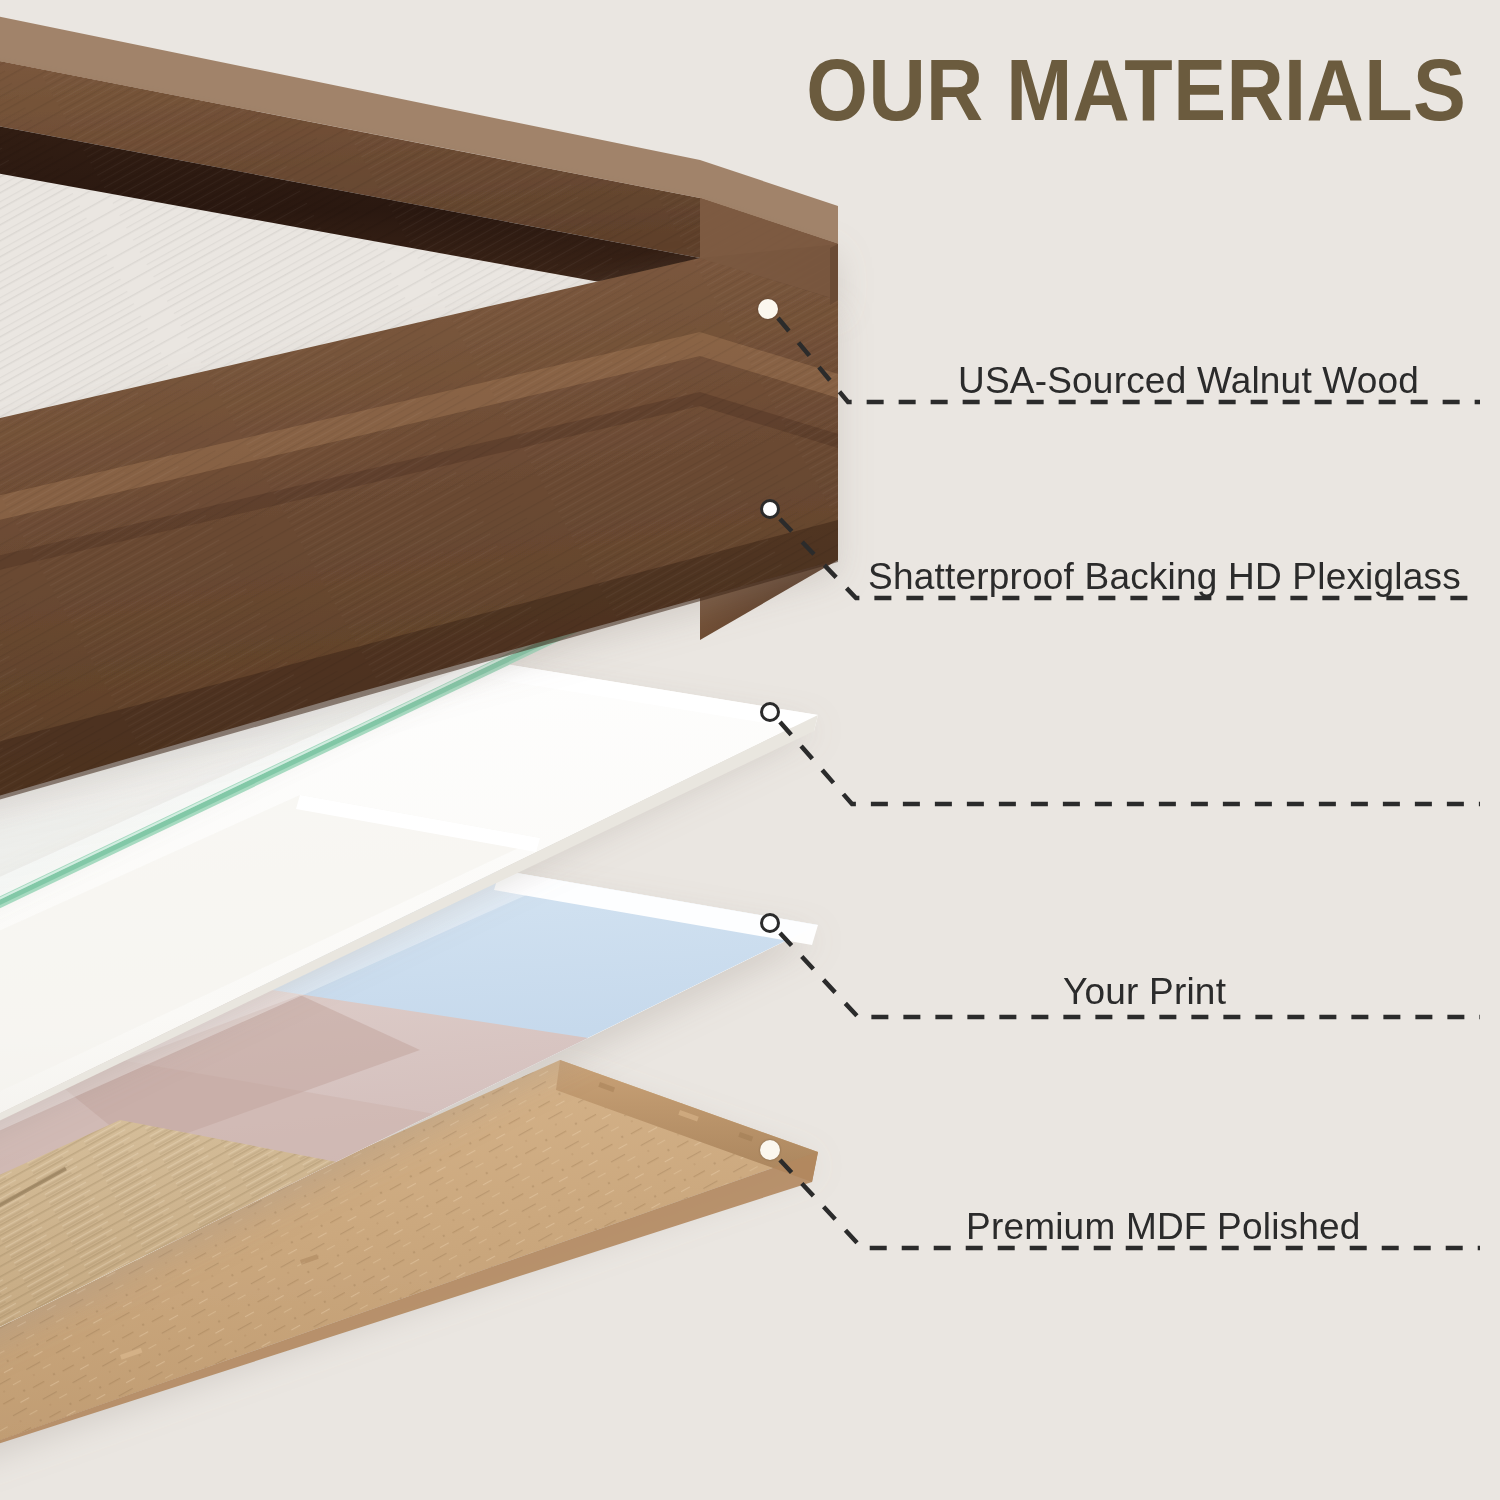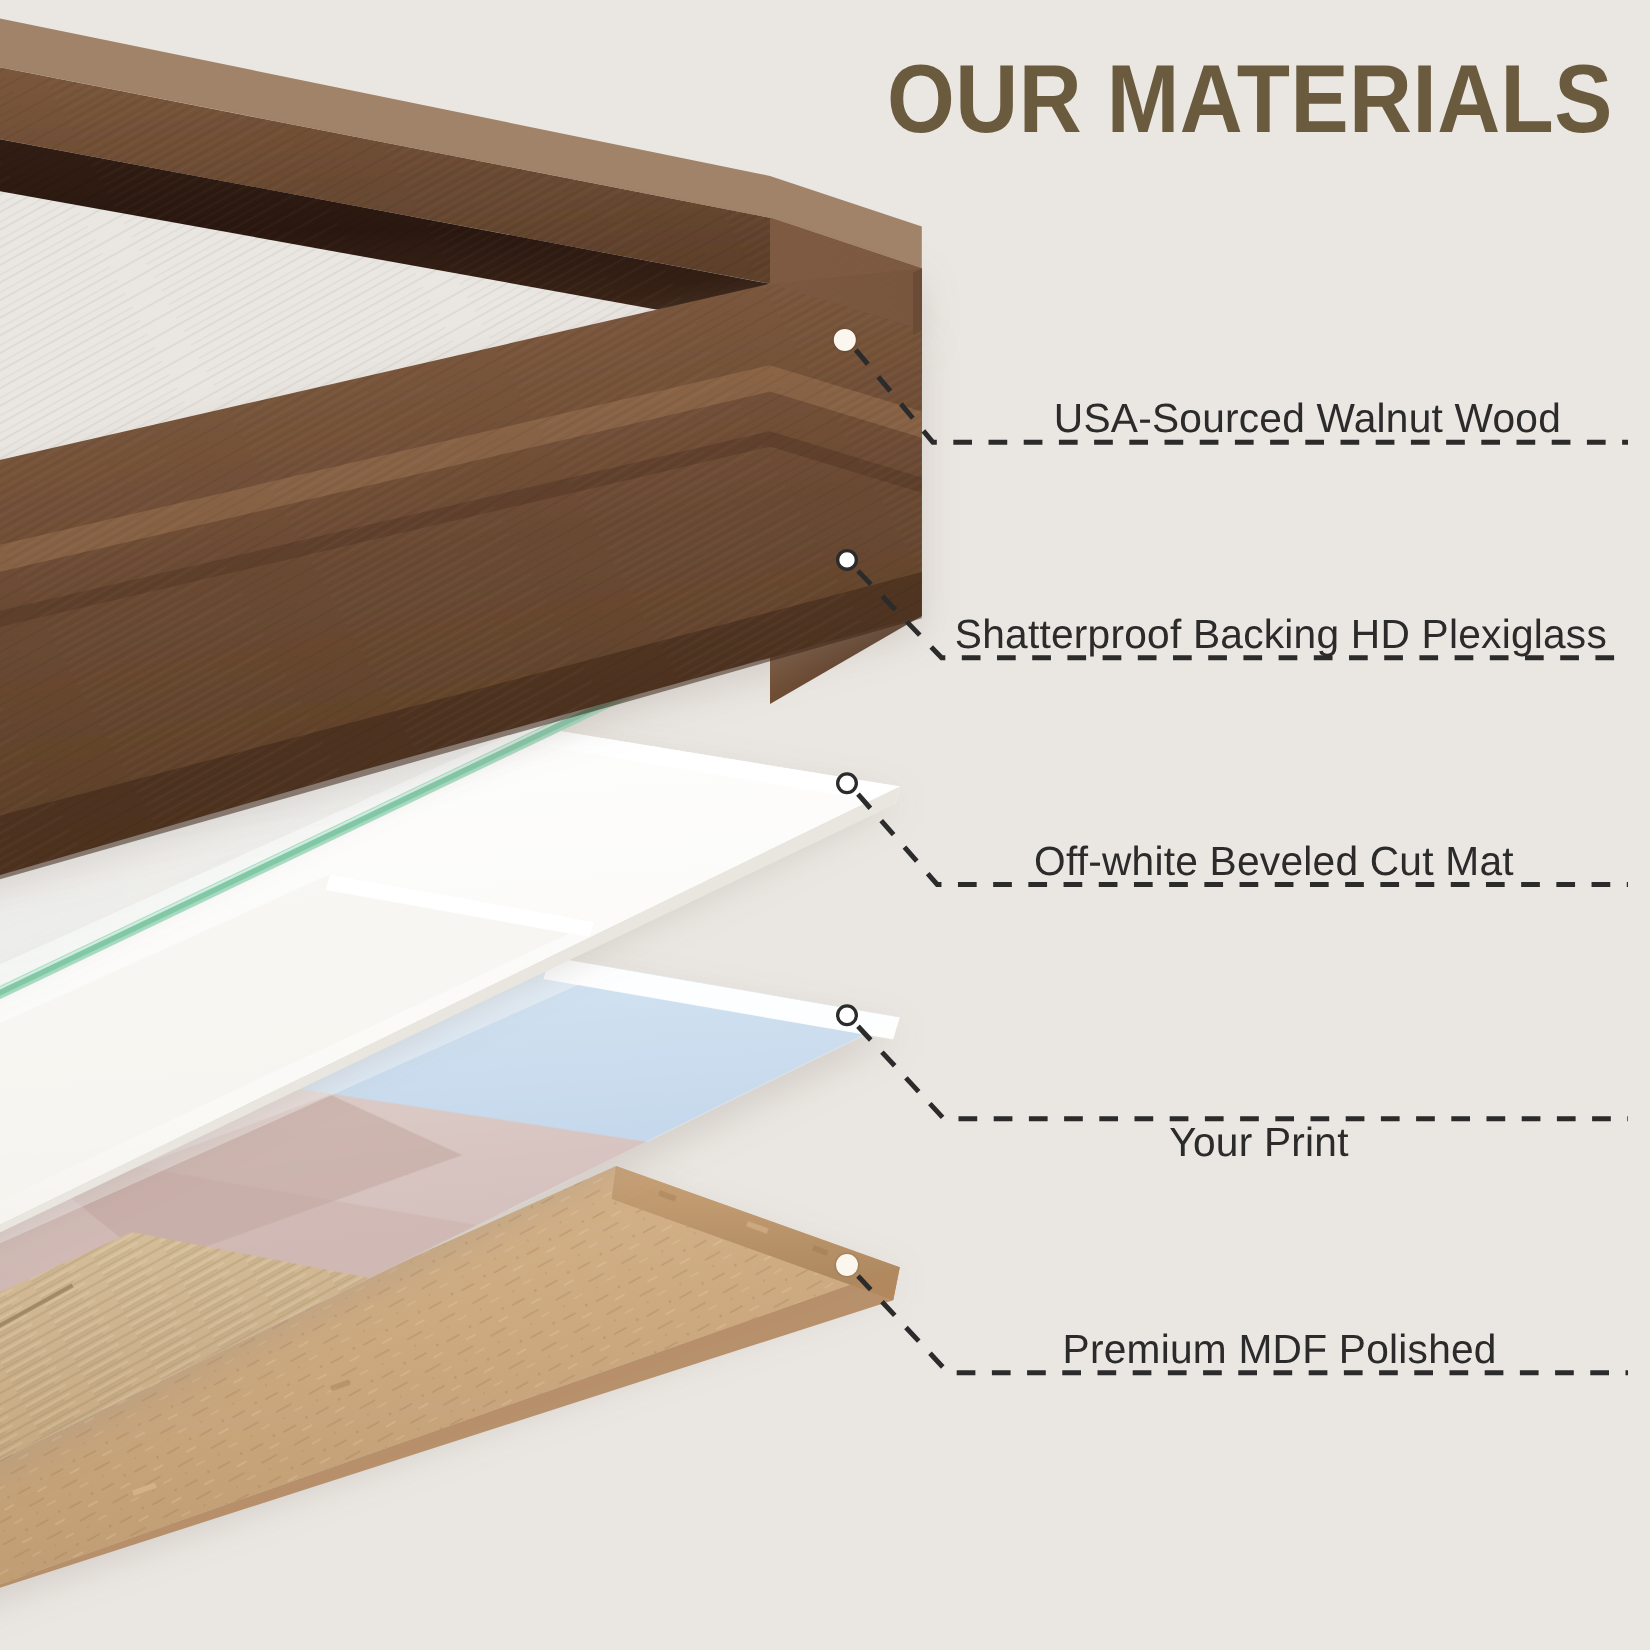--- a/index.html
+++ b/index.html
@@ -267,18 +267,17 @@
     <div class="dot-filled" style="left:768px; top:309px;"></div>
     <div class="dot-hollow" style="left:770px; top:509px;"></div>
     <div class="dot-hollow" style="left:770px; top:712px;"></div>
     <div class="dot-hollow" style="left:770px; top:923px;"></div>
     <div class="dot-filled" style="left:770px; top:1150px;"></div>
   </div>
 
   <div class="callout">
     <div class="callout-label" style="left:958px; top:360px;">USA-Sourced Walnut Wood</div>
     <div class="callout-label" style="left:868px; top:556px;">Shatterproof Backing HD Plexiglass</div>
-    <div class="callout-label" style="left:940px; top:762px;">Off-white Beveled Cut Mat</div>
-    <div class="callout-label" style="left:1063px; top:1018px;">Your Print</div>
+    <div class="callout-label" style="left:1063px; top:971px;">Your Print</div>
     <div class="callout-label" style="left:966px; top:1206px;">Premium MDF Polished</div>
   </div>
 
 </div>
 
 </body></html>

